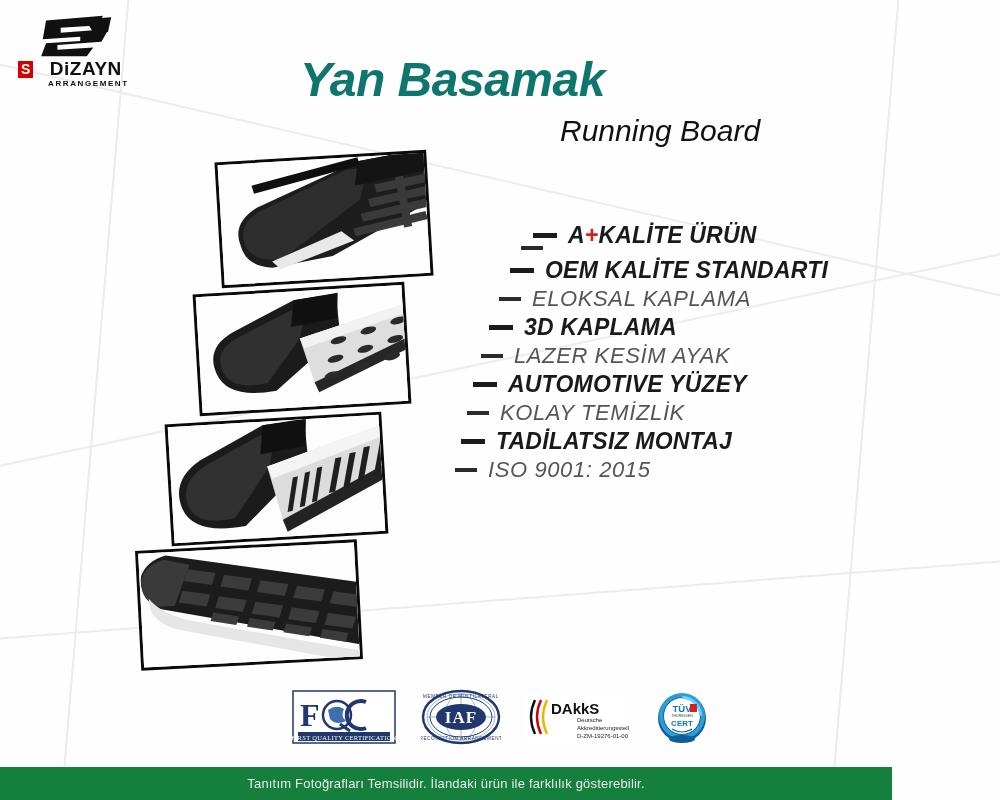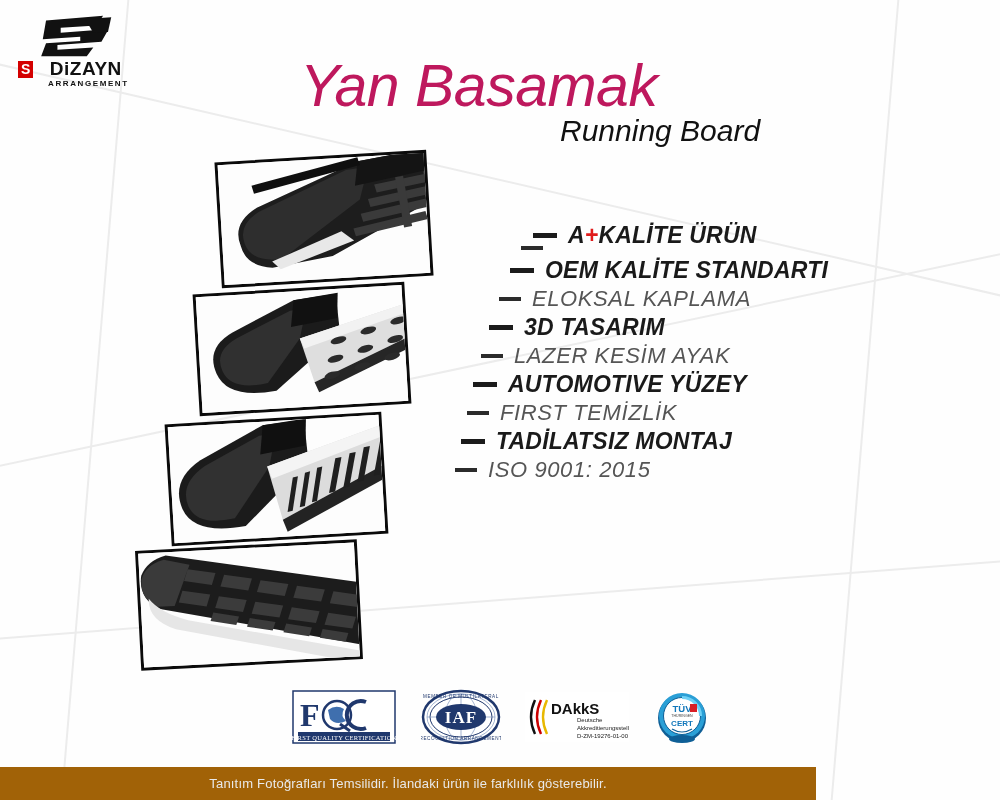--- a/index.html
+++ b/index.html
@@ -25,21 +25,21 @@
     display:flex; align-items:center; }
   .logo-s-box{ background:#d40000; color:#fff; font-weight:bold; font-size:14px;
     line-height:14px; padding:1px 3px 2px 3px; font-style:normal; letter-spacing:-0.5px; }
   .logo-dizayn{ color:#111; font-size:19px; font-weight:bold; letter-spacing:0.5px; margin-left:17px; }
   .logo-sub{ position:absolute; left:30px; top:65px; font-size:8px; font-weight:bold;
     letter-spacing:1.6px; color:#111; }
 
   
   .title-main{
     position:absolute; left:300px; top:52px; z-index:5;
-    font-size:59px; font-weight:normal; font-style:italic; color:#be185d;
+    font-size:48px; font-weight:bold; font-style:italic; color:#0f766e;
     letter-spacing:-0.5px; white-space:nowrap;
   }
   .title-sub{
     position:absolute; left:560px; top:114px; z-index:5;
     font-size:30px; font-style:italic; font-weight:400; color:#111;
     white-space:nowrap;
   }
 
   
   .photos{ position:absolute; left:0; top:0; width:460px; height:700px; z-index:4; }
@@ -75,22 +75,22 @@
   .i6{ padding-left:18px; } .i7{ padding-left:12px; } .i8{ padding-left:6px;}
   .i9{ padding-left:0px; }
 
   
   .certs{ position:absolute; left:292px; top:686px; width:418px; height:62px; z-index:5;
           display:flex; align-items:center; justify-content:space-between; }
   .cert{ height:58px; display:flex; align-items:center; }
 
   
   .footer{
-    position:absolute; left:0; bottom:0; width:816px; height:33px;
-    background:#a16207; color:#e9e9e9; z-index:6;
+    position:absolute; left:0; bottom:0; width:892px; height:33px;
+    background:#15803d; color:#e9e9e9; z-index:6;
     display:flex; align-items:center; justify-content:center;
     font-size:13px; letter-spacing:0.2px;
   }
 </style>
 </head>
 <body>
 
 <div id="page">
 
   <svg class="bg-lines" viewBox="0 0 1000 800">
@@ -230,36 +230,36 @@
       <span class="feat-text">OEM KALİTE STANDARTI</span>
     </div>
 
     <div class="feat feat-light i3">
       <span class="dash"></span>
       <span class="feat-text">ELOKSAL KAPLAMA</span>
     </div>
 
     <div class="feat feat-bold i4">
       <span class="dash"></span>
-      <span class="feat-text">3D TASARIM</span>
+      <span class="feat-text">3D KAPLAMA</span>
     </div>
 
     <div class="feat feat-light i5">
       <span class="dash"></span>
       <span class="feat-text">LAZER KESİM AYAK</span>
     </div>
 
     <div class="feat feat-bold i6">
       <span class="dash"></span>
       <span class="feat-text">AUTOMOTIVE YÜZEY</span>
     </div>
 
     <div class="feat feat-light i7">
       <span class="dash"></span>
-      <span class="feat-text">FIRST TEMİZLİK</span>
+      <span class="feat-text">KOLAY TEMİZLİK</span>
     </div>
 
     <div class="feat feat-bold i8">
       <span class="dash"></span>
       <span class="feat-text">TADİLATSIZ MONTAJ</span>
     </div>
 
     <div class="feat feat-light i9">
       <span class="dash"></span>
       <span class="feat-text">ISO 9001: 2015</span>

